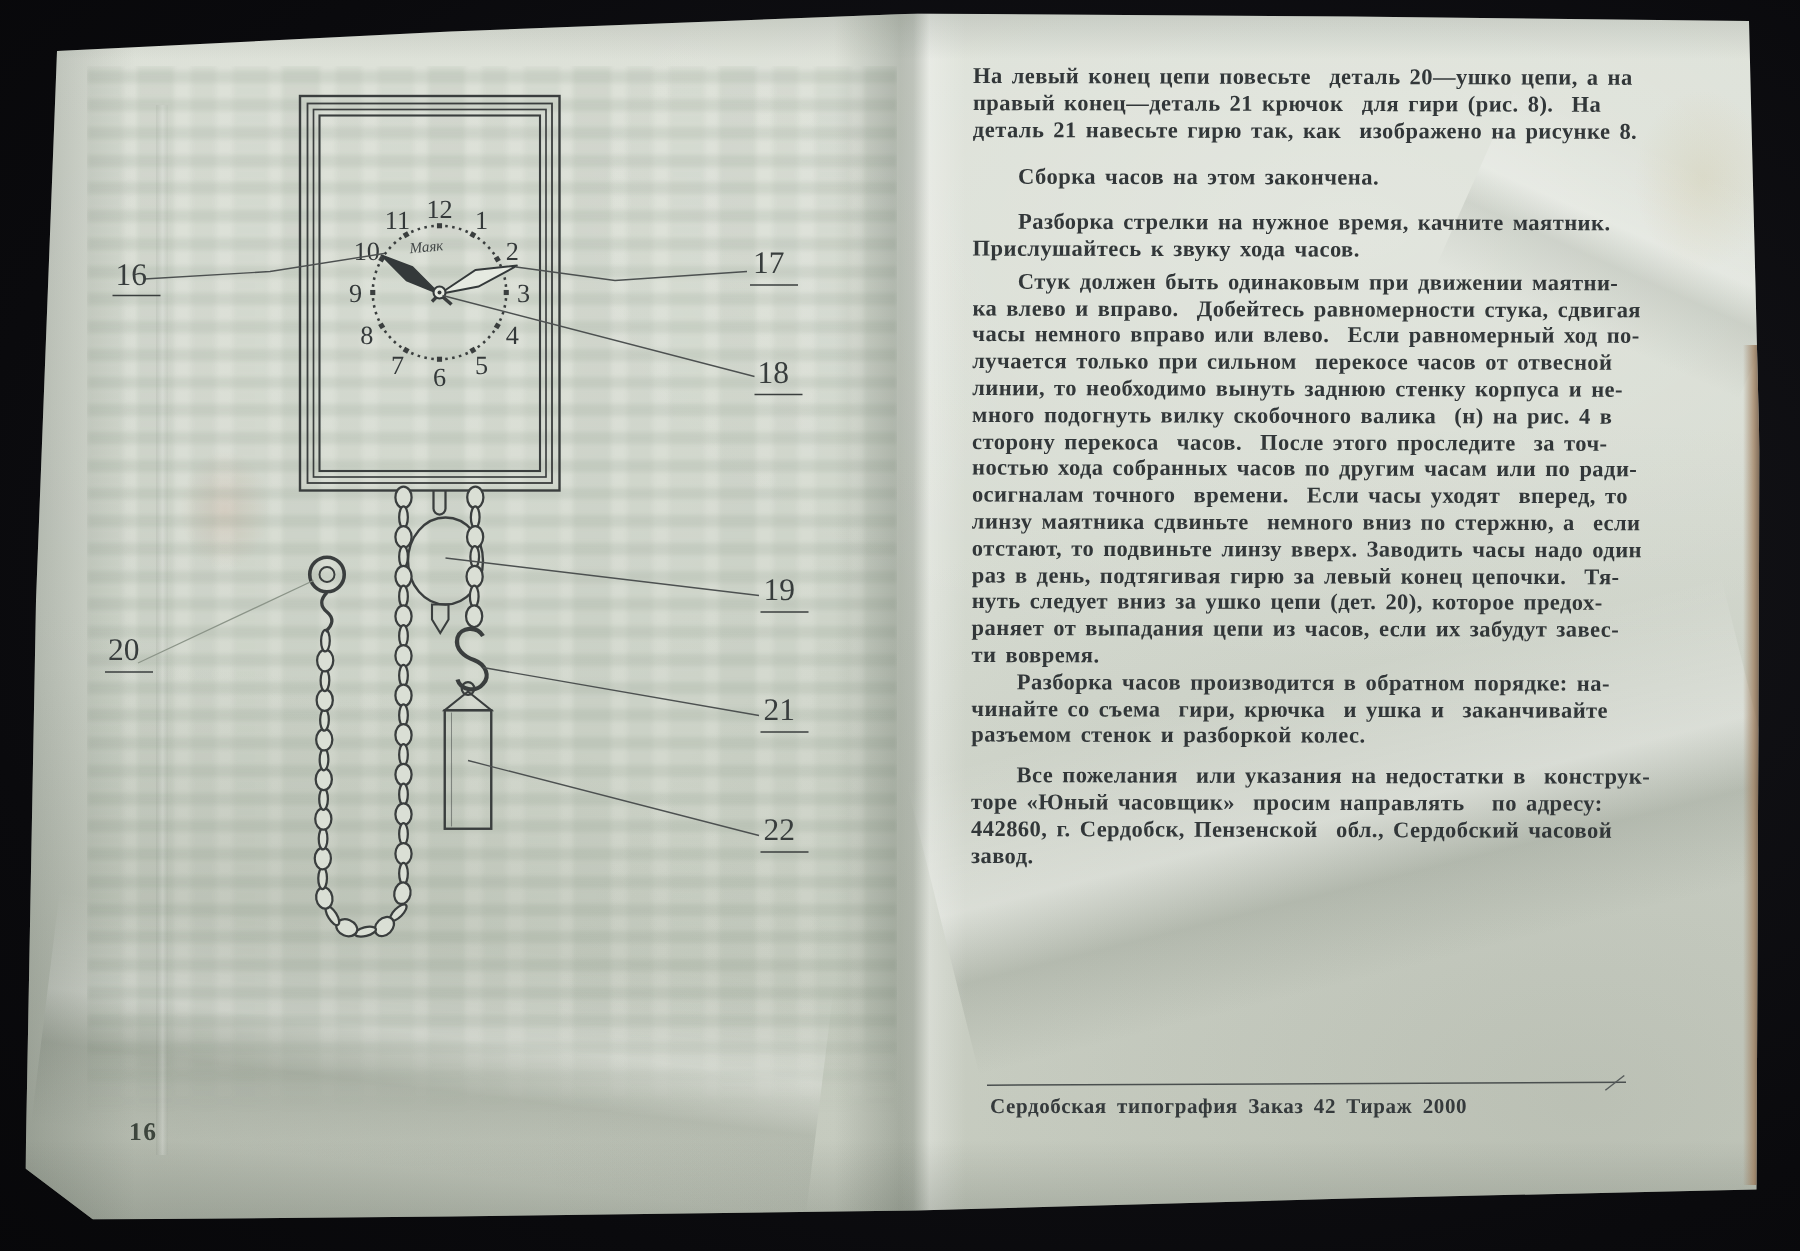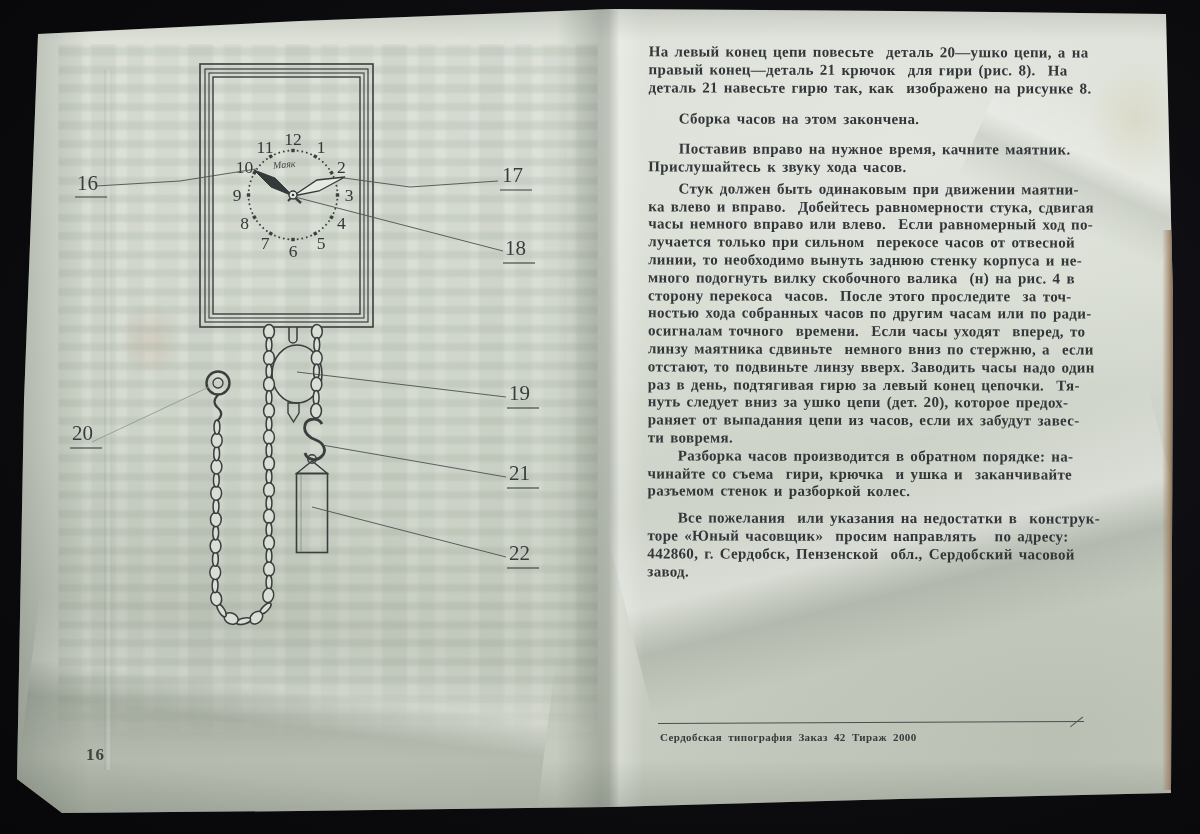--- a/index.html
+++ b/index.html
@@ -82,21 +82,21 @@
   .footer-rule{
     position:absolute;left:658px;top:722px;width:426px;height:1.3px;
     background:#4a4f4f;transform:rotate(-.25deg);
   }
   .footer-rule-tick{
     position:absolute;left:1076px;top:714px;width:1.2px;height:16px;
     background:#565b5b;transform:rotate(52deg);
   }
   .footer-text{
     position:absolute;left:660px;top:731px;
-    font-family:"Liberation Serif",serif;font-weight:bold;font-size:11px;
+    font-family:"Liberation Serif",serif;font-weight:bold;font-size:14px;
     color:#353a3c;letter-spacing:.4px;word-spacing:3px;
   }
 </style>
 </head>
 <body>
 
 <div class="scene">
   <div class="booklet">
 
     <div class="shade wrinkle1"></div>
@@ -309,21 +309,21 @@
       <text class="fig-caption" x="205" y="620">Рис. 8</text>
     </svg>
 
     <div class="page-num">16</div>
 
     <div class="text-col">
       <div class="para p1">На левый конец цепи повесьте  деталь 20—ушко цепи, а на
 правый конец—деталь 21 крючок  для гири (рис. 8).  На
 деталь 21 навесьте гирю так, как  изображено на рисунке 8.</div>
       <div class="para p2">     Сборка часов на этом закончена.</div>
-      <div class="para p3">     Поставив вправо на нужное время, качните маятник.
+      <div class="para p3">     Разборка стрелки на нужное время, качните маятник.
 Прислушайтесь к звуку хода часов.</div>
       <div class="para p4">     Стук должен быть одинаковым при движении маятни-
 ка влево и вправо.  Добейтесь равномерности стука, сдвигая
 часы немного вправо или влево.  Если равномерный ход по-
 лучается только при сильном  перекосе часов от отвесной
 линии, то необходимо вынуть заднюю стенку корпуса и не-
 много подогнуть вилку скобочного валика  (н) на рис. 4 в
 сторону перекоса  часов.  После этого проследите  за точ-
 ностью хода собранных часов по другим часам или по ради-
 осигналам точного  времени.  Если часы уходят  вперед, то

